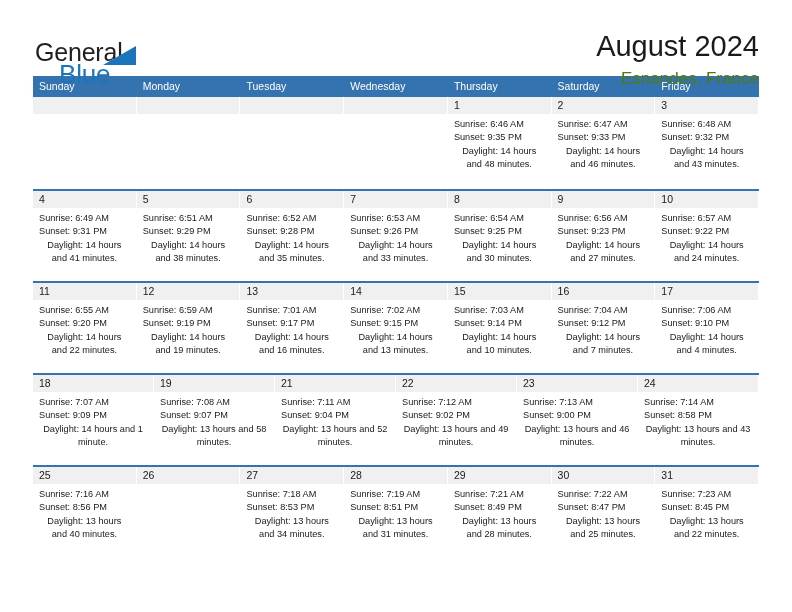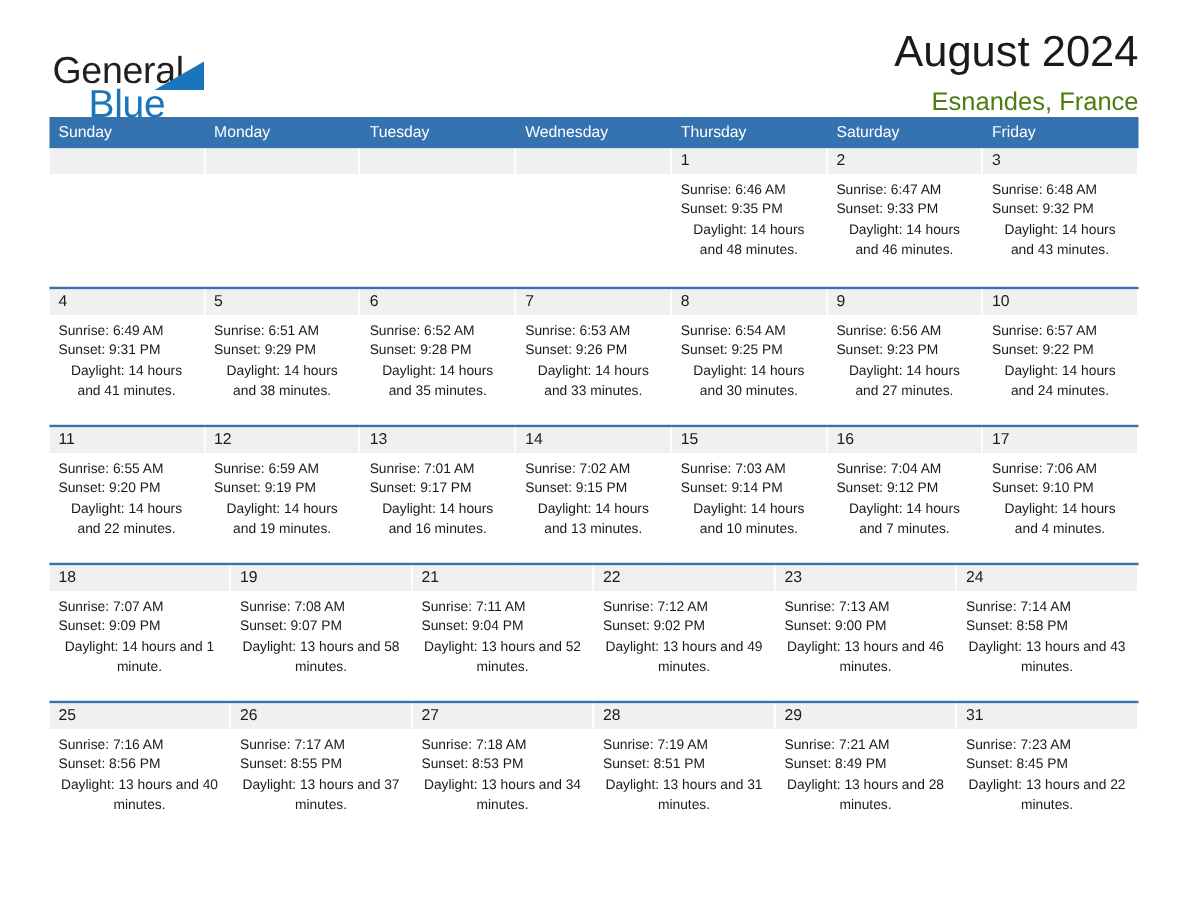--- a/index.html
+++ b/index.html
@@ -18,24 +18,25 @@
   .page {
     position: relative;
     width: 792px;
     height: 612px;
     padding: 0;
   }
 
   
   .header {
     display: flex;
-    align-items: flex-end;
+    align-items: center;
     justify-content: space-between;
     padding: 30px 33px 0 33px;
-    height: 78px;
+    height: 64px;
+    margin-top: 12px;
   }
 
   .logo {
     position: relative;
     width: 120px;
     height: 48px;
     line-height: 1;
     user-select: none;
   }
   .logo-general {
@@ -381,25 +382,20 @@
           <div class="day-cell">
             <div class="day-number-band">25</div>
             <div class="day-body">
               <div>Sunrise: 7:16 AM</div>
               <div>Sunset: 8:56 PM</div>
               <div class="daylight-wrap">Daylight: 13 hours and 40 minutes.</div>
             </div>
           </div>
           <div class="day-cell">
             <div class="day-number-band">26</div>
-            <div class="day-body">
-              <div>Sunrise: 7:17 AM</div>
-              <div>Sunset: 8:55 PM</div>
-              <div class="daylight-wrap">Daylight: 13 hours and 37 minutes.</div>
-            </div>
           </div>
           <div class="day-cell">
             <div class="day-number-band">27</div>
             <div class="day-body">
               <div>Sunrise: 7:18 AM</div>
               <div>Sunset: 8:53 PM</div>
               <div class="daylight-wrap">Daylight: 13 hours and 34 minutes.</div>
             </div>
           </div>
           <div class="day-cell">
@@ -412,20 +408,28 @@
           </div>
           <div class="day-cell">
             <div class="day-number-band">29</div>
             <div class="day-body">
               <div>Sunrise: 7:21 AM</div>
               <div>Sunset: 8:49 PM</div>
               <div class="daylight-wrap">Daylight: 13 hours and 28 minutes.</div>
             </div>
           </div>
           <div class="day-cell">
+            <div class="day-number-band">30</div>
+            <div class="day-body">
+              <div>Sunrise: 7:22 AM</div>
+              <div>Sunset: 8:47 PM</div>
+              <div class="daylight-wrap">Daylight: 13 hours and 25 minutes.</div>
+            </div>
+          </div>
+          <div class="day-cell">
             <div class="day-number-band">31</div>
             <div class="day-body">
               <div>Sunrise: 7:23 AM</div>
               <div>Sunset: 8:45 PM</div>
               <div class="daylight-wrap">Daylight: 13 hours and 22 minutes.</div>
             </div>
           </div>
         </div>
       </div>
   </div>

